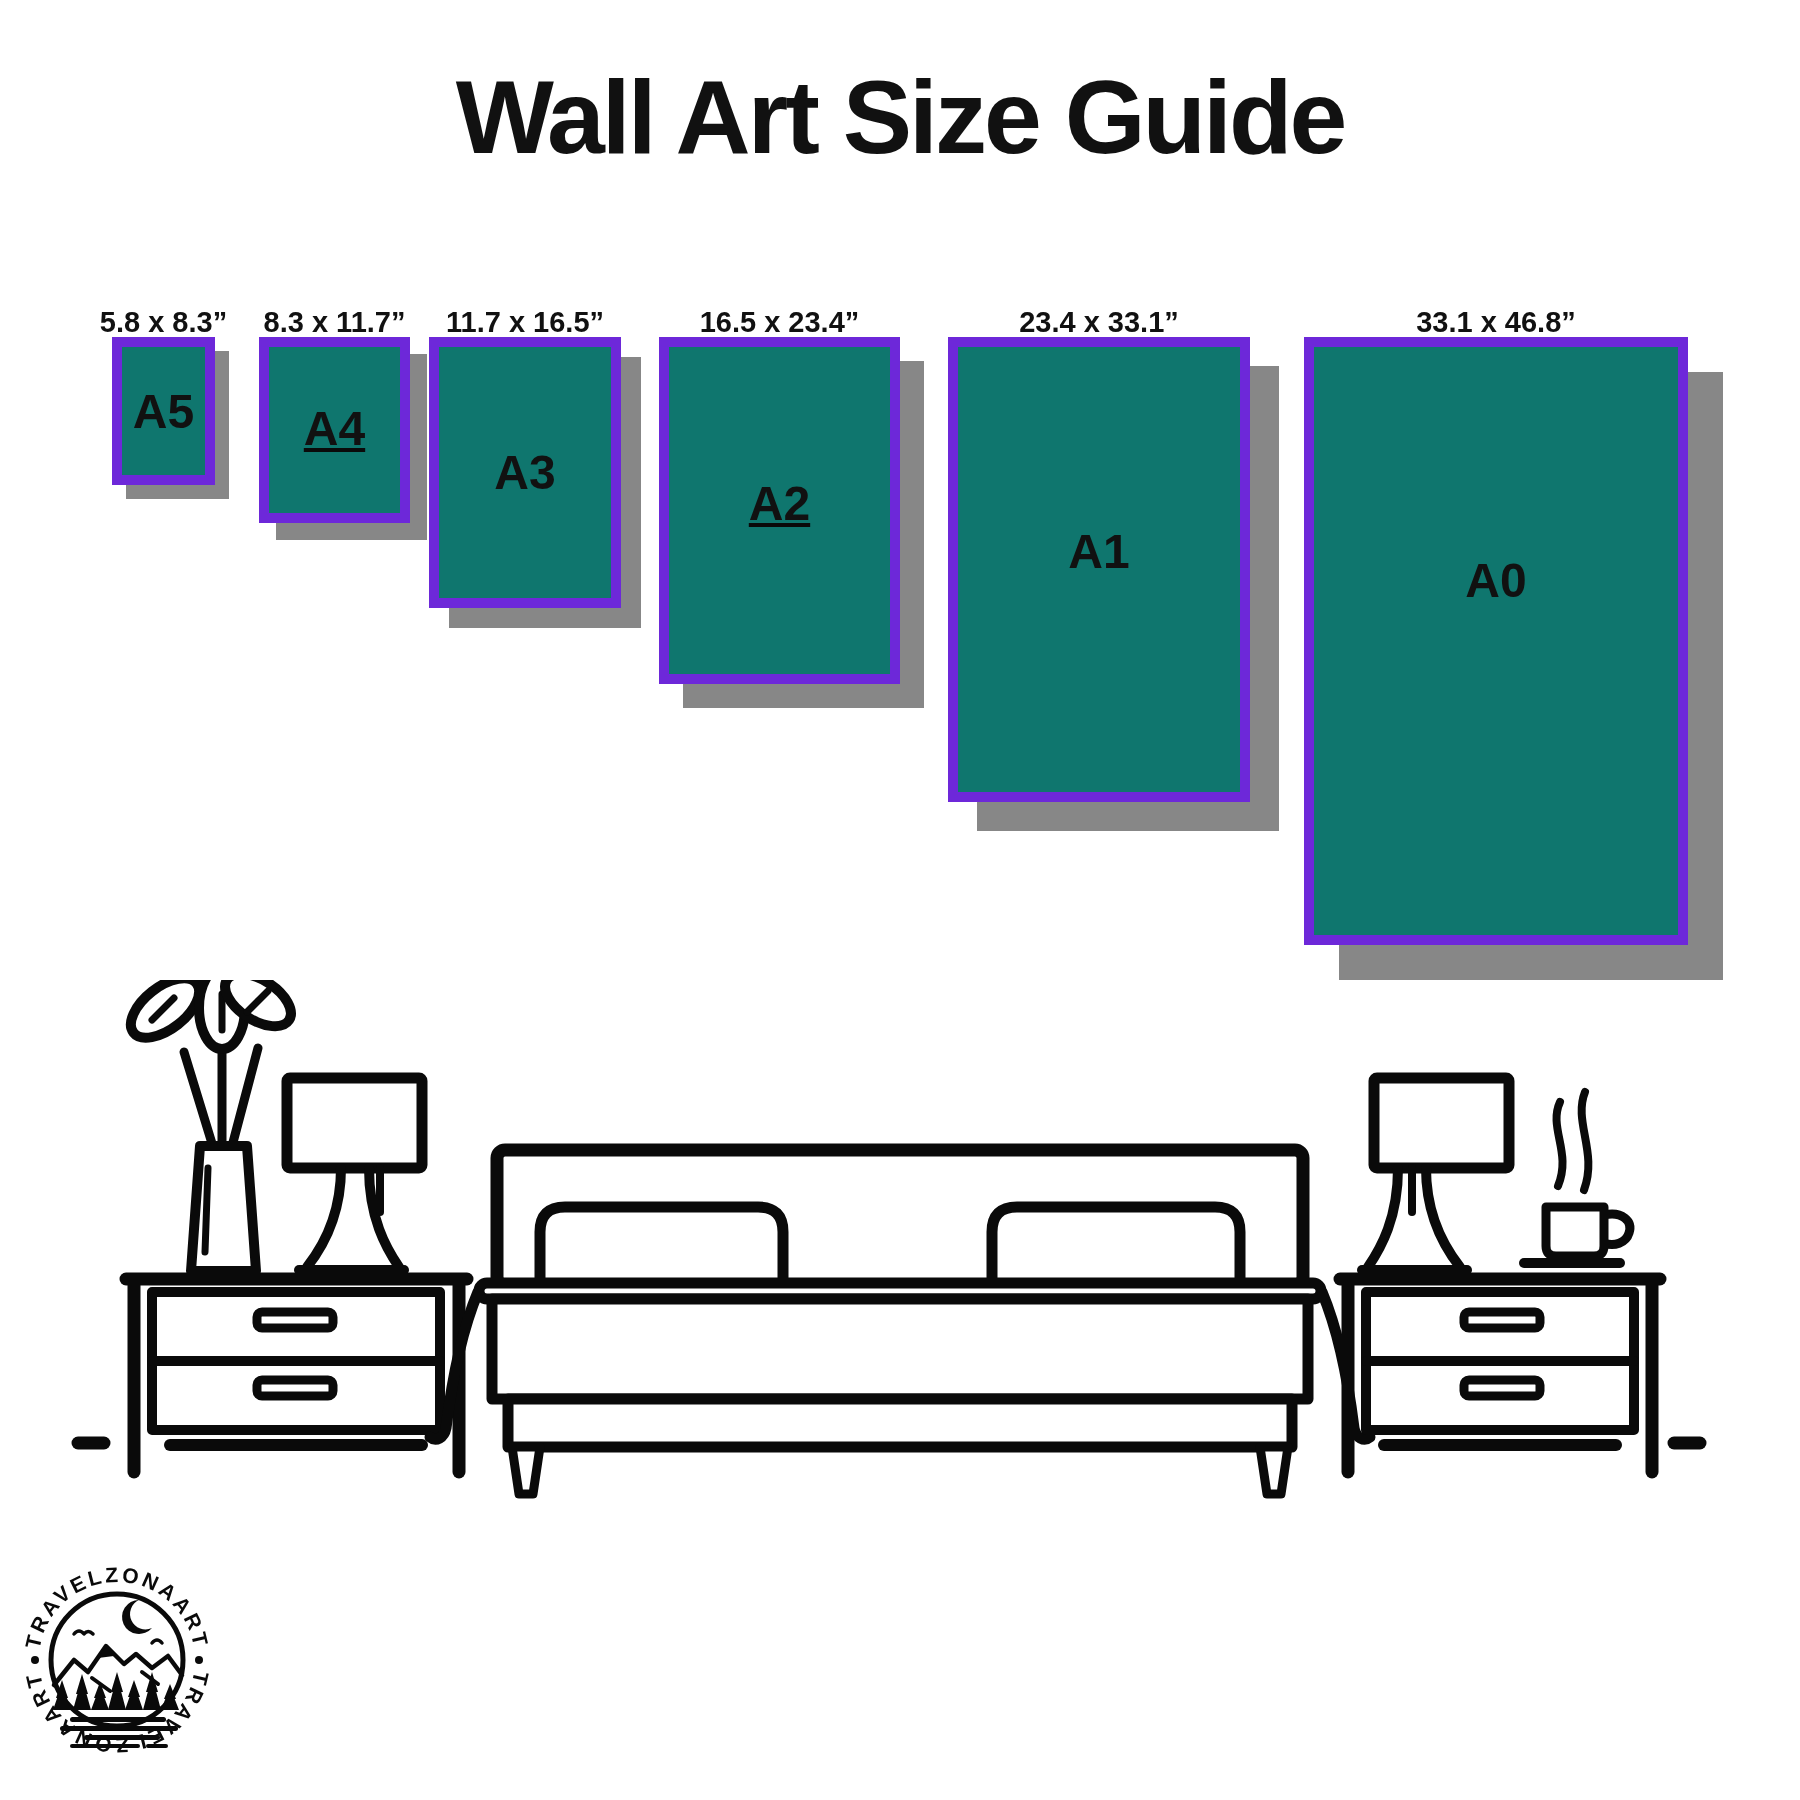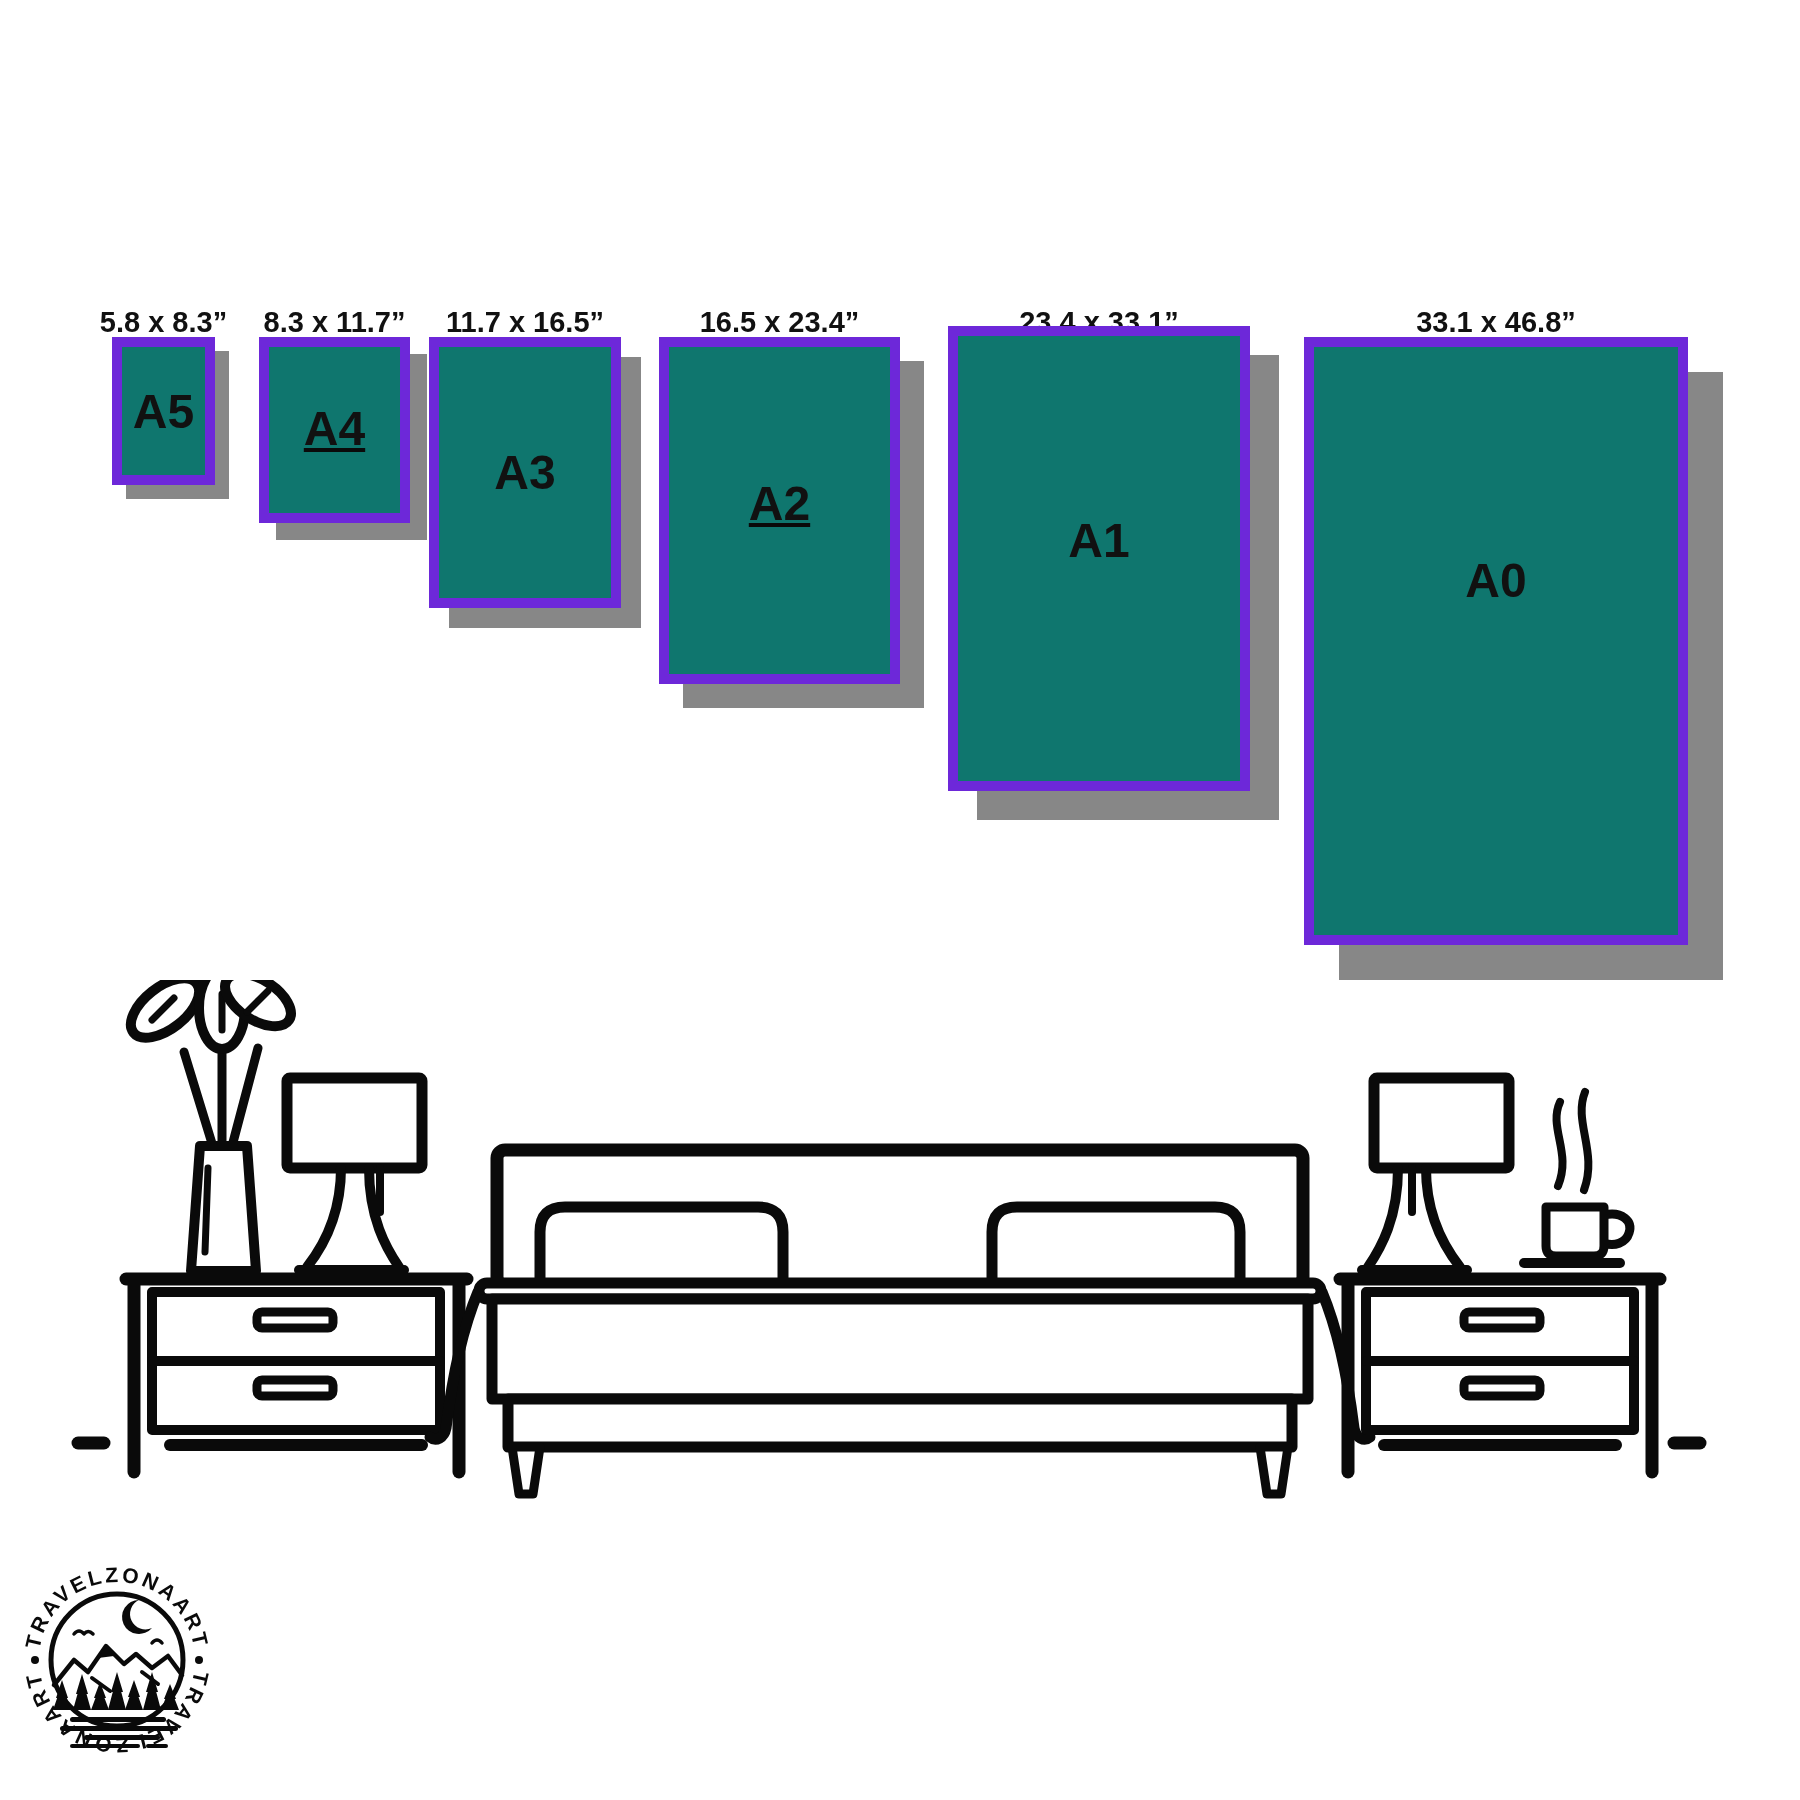--- a/index.html
+++ b/index.html
@@ -15,40 +15,41 @@
   .scene-svg{position:absolute;left:0;top:980px;}
   .logo-svg{position:absolute;left:22px;top:1560px;}
   .website{position:absolute;right:106px;top:1660px;font-size:88px;font-weight:700;
           letter-spacing:-2px;color:#111;}
 </style>
 </head>
 <body>
 
 <div class="canvas">
 
+  <div class="page-title">Wall Art Size Guide</div>
 
   <div>
       <div class="dims" style="left: 52px; width: 223px;">5.8 x 8.3”</div>
       <div class="frame" style="left: 112px; top: 337px; width: 103px; height: 148px; box-shadow: rgb(135, 135, 135) 14px 14px 0px 0px; padding-bottom: 0px;">
         <div class="fname">A5</div>
       </div>
       <div class="dims" style="left: 199px; width: 271px;">8.3 x 11.7”</div>
       <div class="frame" style="left: 259px; top: 337px; width: 151px; height: 186px; box-shadow: rgb(135, 135, 135) 17px 17px 0px 0px; padding-bottom: 4px; text-decoration: underline;">
         <div class="fname">A4</div>
       </div>
       <div class="dims" style="left: 369px; width: 312px;">11.7 x 16.5”</div>
       <div class="frame" style="left: 429px; top: 337px; width: 192px; height: 271px; box-shadow: rgb(135, 135, 135) 20px 20px 0px 0px; padding-bottom: 0px; justify-content: center;">
         <div class="fname">A3</div>
       </div>
       <div class="dims" style="left: 599px; width: 361px;">16.5 x 23.4”</div>
       <div class="frame" style="left: 659px; top: 337px; width: 241px; height: 347px; box-shadow: rgb(135, 135, 135) 24px 24px 0px 0px; padding-bottom: 15px; text-decoration: underline;">
         <div class="fname">A2</div>
       </div>
       <div class="dims" style="left: 888px; width: 422px;">23.4 x 33.1”</div>
-      <div class="frame" style="left: 948px; top: 326px; width: 302px; height: 465px; box-shadow: rgb(135, 135, 135) 29px 29px 0px 0px; padding-bottom: 37px;">
+      <div class="frame" style="left: 948px; top: 337px; width: 302px; height: 465px; box-shadow: rgb(135, 135, 135) 29px 29px 0px 0px; padding-bottom: 37px;">
         <div class="fname">A1</div>
       </div>
       <div class="dims" style="left: 1244px; width: 504px;">33.1 x 46.8”</div>
       <div class="frame" style="left: 1304px; top: 337px; width: 384px; height: 608px; box-shadow: rgb(135, 135, 135) 35px 35px 0px 0px; padding-bottom: 122px;">
         <div class="fname">A0</div>
       </div>
     </div>
 
   <svg class="scene-svg" width="1800" height="530" viewBox="0 980 1800 530" fill="none" stroke="#0a0a0a" stroke-width="11" stroke-linecap="round" stroke-linejoin="round">
 

